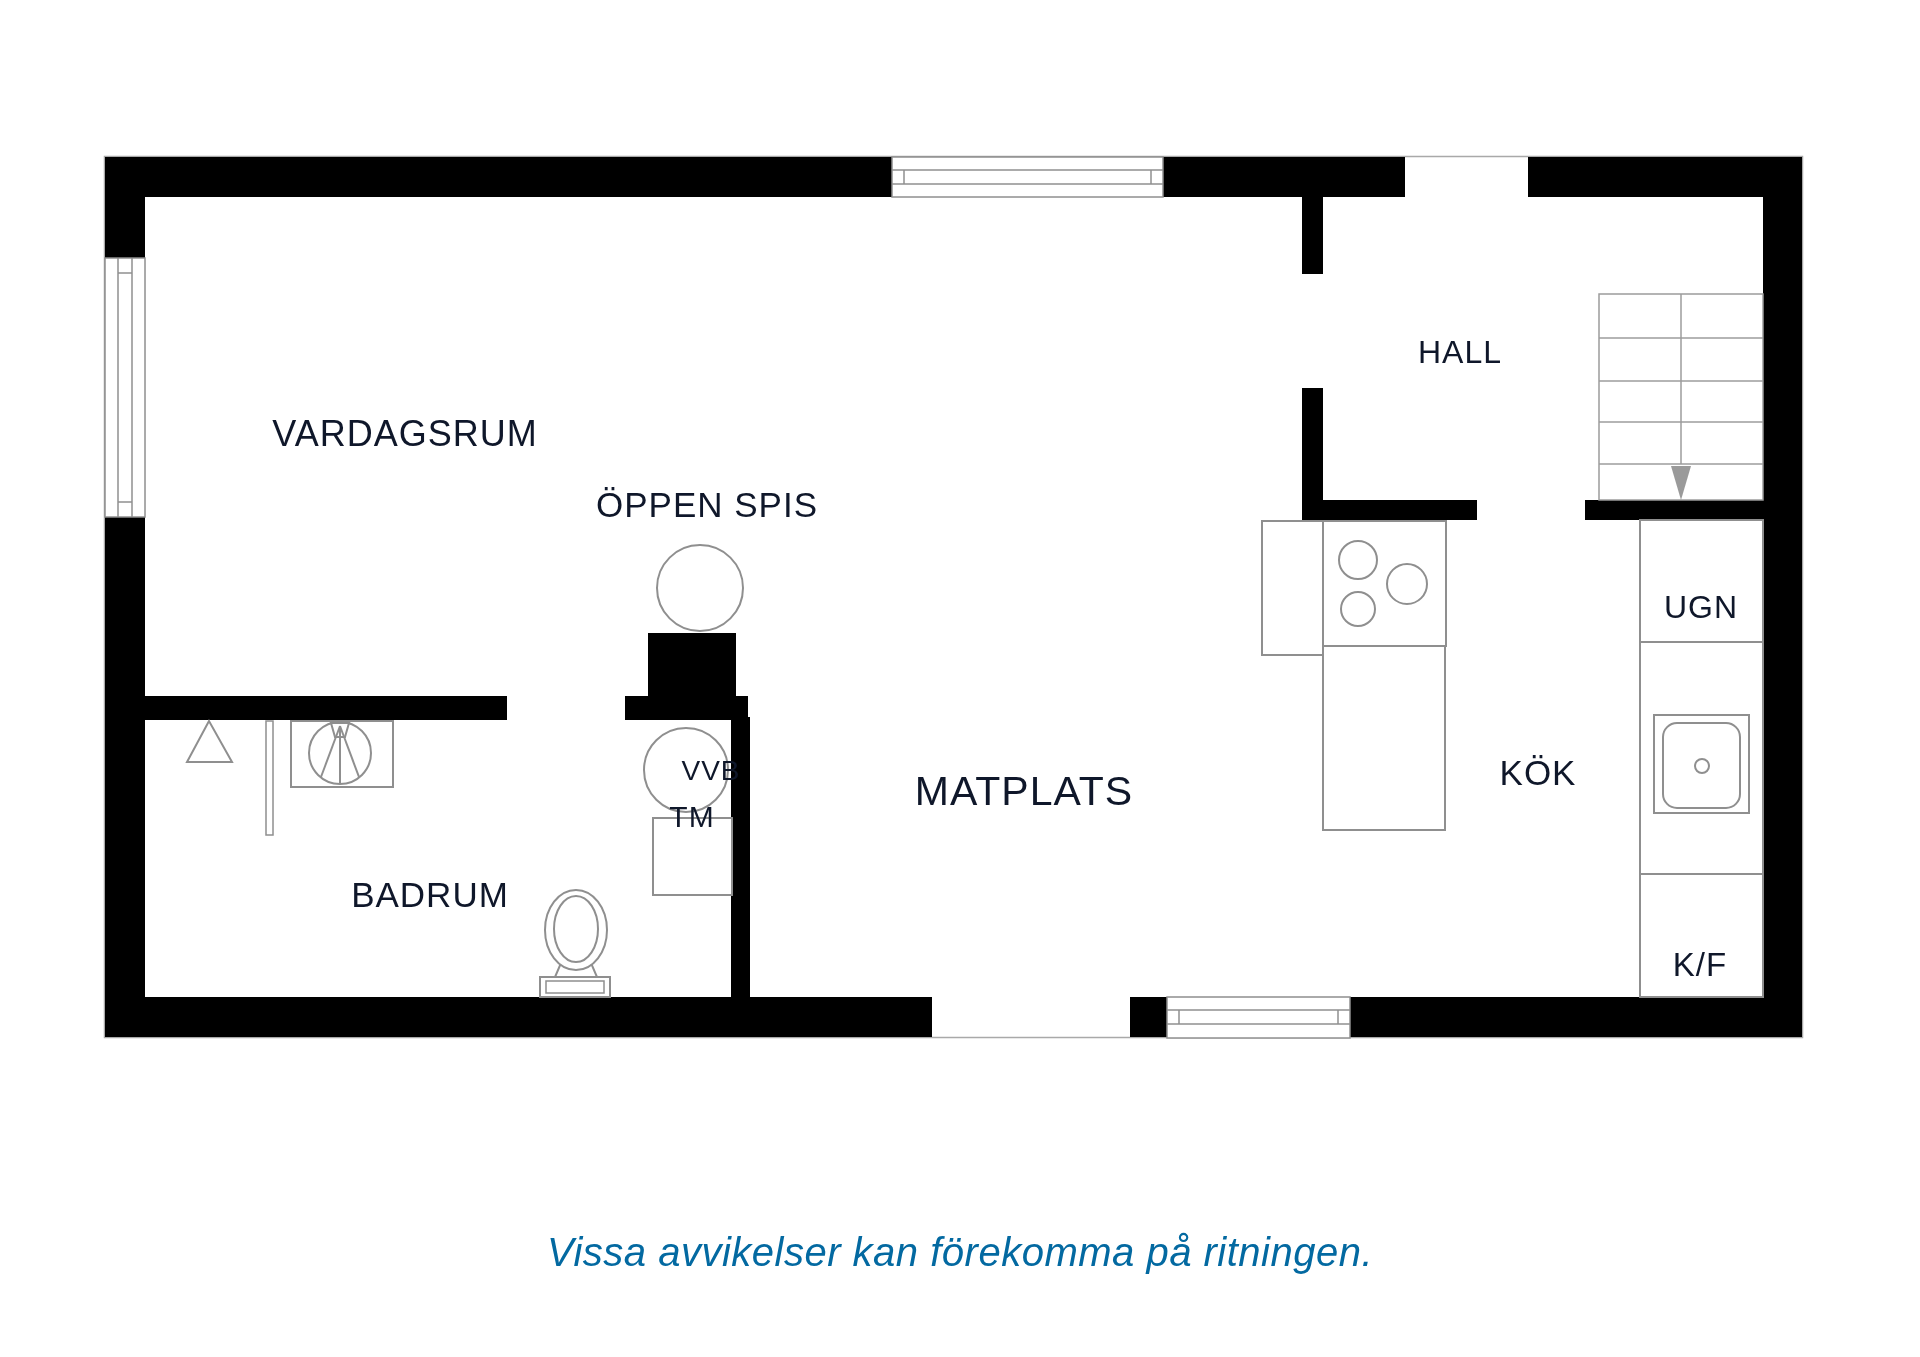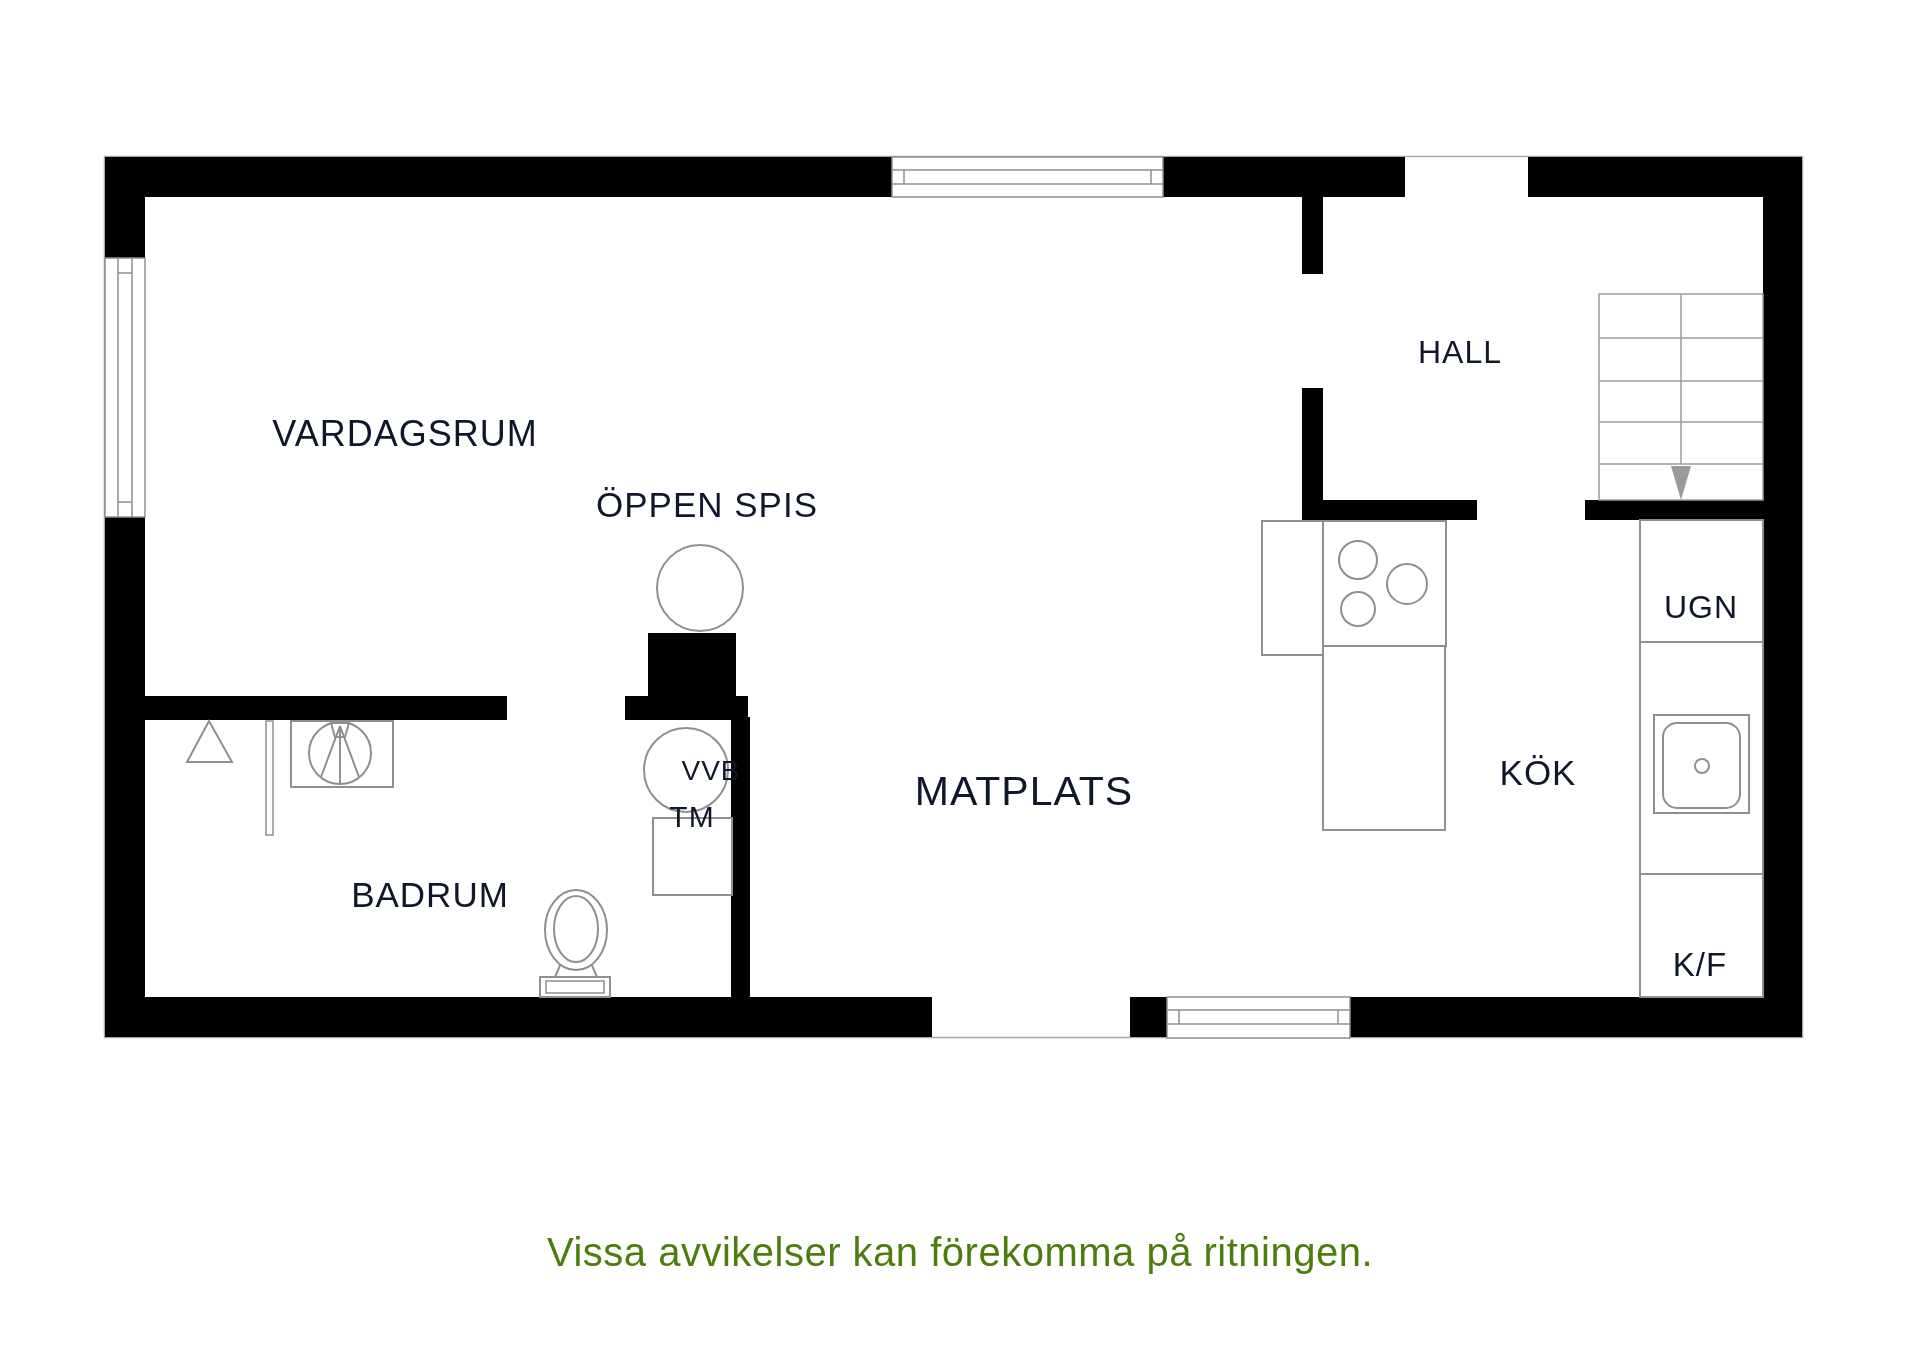--- a/index.html
+++ b/index.html
@@ -2,21 +2,21 @@
 <html><head>
 <meta charset="utf-8">
 <style>
   html,body{margin:0;padding:0;background:#ffffff;}
   #page{position:relative;width:1920px;height:1357px;background:#ffffff;overflow:hidden;
         font-family:"Liberation Sans", sans-serif;}
   #plan-svg{position:absolute;left:0;top:0;}
   .room-label{position:absolute;transform:translate(-50%,-50%);white-space:nowrap;
         color:#0f172a;letter-spacing:1px;line-height:1;text-align:center;}
   #caption{position:absolute;transform:translate(-50%,-50%);white-space:nowrap;
-        color:#4d7c0f;letter-spacing:0.5px;line-height:1;}
+        color:#0369a1;letter-spacing:0.5px;line-height:1;font-style:italic;}
 </style>
 </head>
 <body>
 
 <div id="page">
   <svg id="plan-svg" width="1920" height="1357" viewBox="0 0 1920 1357" xmlns="http://www.w3.org/2000/svg">
       <rect x="104.5" y="156.5" width="1698" height="881" fill="none" stroke="#a9a9a9" stroke-width="1.5"></rect>
       <rect x="105" y="157" width="787" height="40" fill="#000000"></rect>
       <rect x="1163" y="157" width="242" height="40" fill="#000000"></rect>
       <rect x="1528" y="157" width="274" height="40" fill="#000000"></rect>

